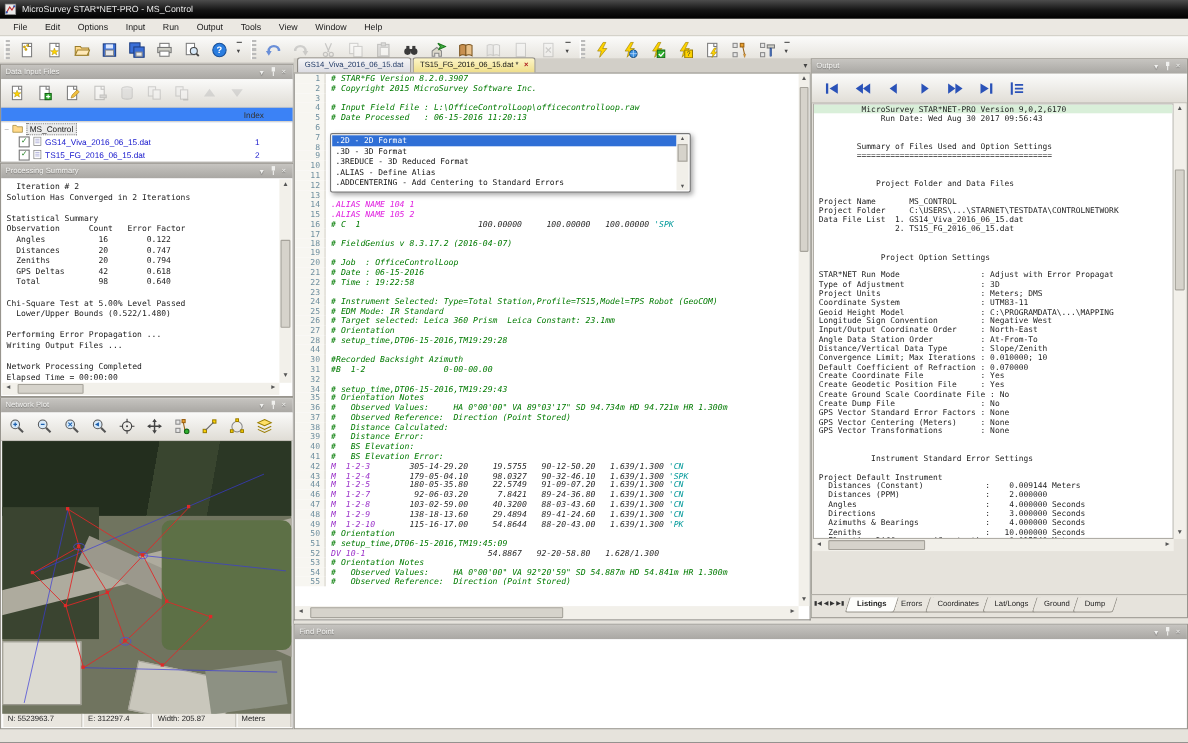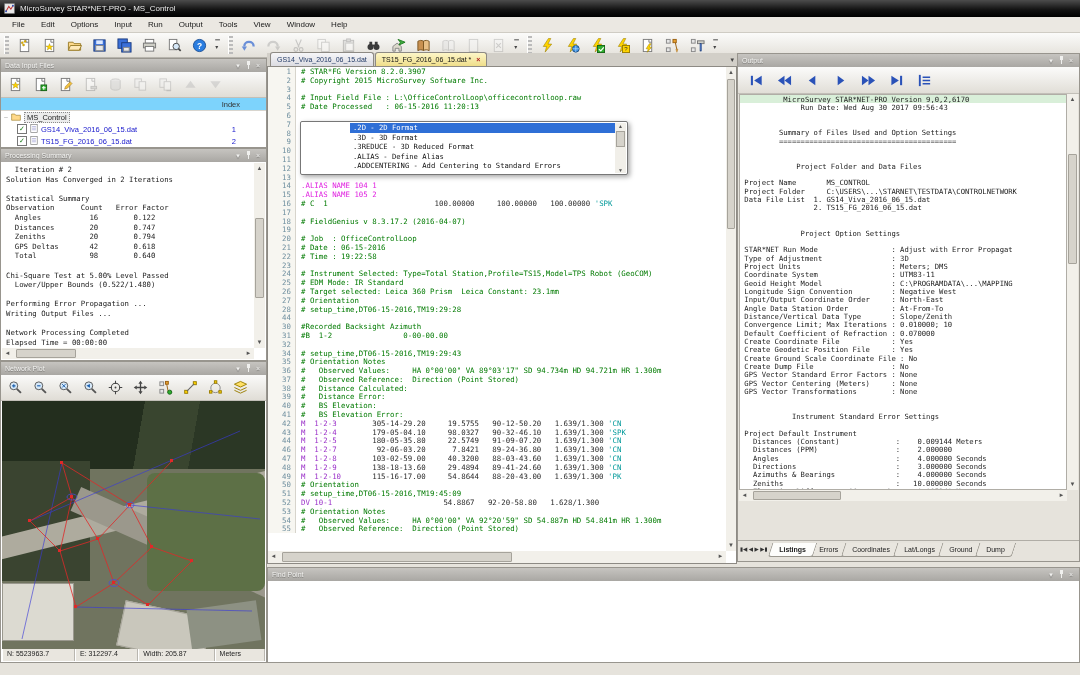--- a/index.html
+++ b/index.html
@@ -27,21 +27,21 @@
   .panel{position:absolute;border:1px solid #98958e;box-sizing:border-box;background:#fff;}
   .phdr{height:13px;background:linear-gradient(#c6c4c0,#a9a7a3);display:flex;align-items:center;
     padding:0 3px 0 4px;color:#f3f3f1;font-size:7px;text-shadow:0 1px 1px rgba(0,0,0,.35);}
   .phdr-t{flex:1;white-space:nowrap;overflow:hidden;}
   .phdr-i{width:10px;text-align:center;color:#f0f0ee;font-size:7px;cursor:default;}
   .subtb{background:linear-gradient(#fafaf9,#e0ddd6);border-bottom:1px solid #c2bfb8;
     display:flex;align-items:center;padding-left:2px;}
   
   #dif{left:0;top:58px;width:267px;height:90px;}
   #dif .subtb{height:25px;}
-  #dif-index-row{height:12px;border-bottom:1px solid #d8d5ce;position:relative;background:#7dd3fc;}
+  #dif-index-row{height:12px;border-bottom:1px solid #d8d5ce;position:relative;background:#3b82f6;}
   #dif-index-row span{position:absolute;right:26px;top:2px;color:#333;}
   .tree{font-size:7.5px;}
   .tree-row{height:12px;display:flex;align-items:center;position:relative;}
   .tree-branch{color:#aaa;width:10px;text-align:center;}
   .folder-ico,.file-ico{margin-right:3px;}
   .tree-root-label{background:#ececec;border:1px dotted #8a8a8a;padding:0 2px;}
   .chk{width:8px;height:8px;border:1px solid #777;background:#fff;font-size:7px;line-height:8px;
     text-align:center;color:#1a7a1a;margin:0 3px 0 0;}
   .tree-file-label{color:#1616cc;}
   .tree-index{position:absolute;right:30px;color:#1616cc;}
@@ -72,29 +72,29 @@
   .etab.active{background:linear-gradient(#fdf6c8,#efde8a);color:#111;}
   .etab .closex{color:#b02020;margin-left:5px;font-weight:bold;}
   #tab-overflow{position:absolute;right:3px;top:3px;color:#444;font-size:7px;}
   #editor{position:absolute;left:0;top:14px;right:0;bottom:0;background:#fff;border:1px solid #8d8a84;
     border-top:none;box-sizing:border-box;overflow:hidden;}
   #elines{position:absolute;left:0;top:0;right:10px;bottom:12px;overflow:hidden;
     font-family:"DejaVu Sans Mono",monospace;font-size:7.4px;}
   .eline{height:8.8px;display:flex;white-space:pre;}
   .ln{width:23px;text-align:right;padding-right:4px;background:#f7f6f1;border-right:1px solid #d7d4cc;
     color:#6f8f9f;flex:none;}
-  .lc{padding-left:5px;}
+  .lc{padding-left:5px;font-style:italic;}
   .seg-c{color:#007a00;} .seg-a{color:#e020e0;} .seg-k{color:#9a30c8;}
   .seg-d{color:#00999a;} .seg-t{color:#2a2a2a;}
   .caret-mark{position:absolute;left:33px;top:60px;width:10px;height:1px;background:#00a000;}
   
   #popup{position:absolute;left:32px;top:54px;width:326px;height:52px;background:#fff;
     border:1px solid #777;border-radius:2px;box-shadow:2px 2px 5px rgba(0,0,0,.35);overflow:hidden;}
   #popup-items{position:absolute;left:1px;top:1px;right:12px;bottom:1px;
-    font-family:"DejaVu Sans Mono",monospace;font-size:7.2px;margin-left:48px;}
+    font-family:"DejaVu Sans Mono",monospace;font-size:7.2px;}
   .pitem{height:9.6px;line-height:9.6px;white-space:pre;padding-left:3px;color:#111;}
   .pitem.sel{background:#2f6fd6;color:#fff;}
   #popup-sb{position:absolute;right:1px;top:1px;bottom:1px;width:11px;background:#f1efe9;}
   
   #findpoint{left:267px;top:567px;width:813px;height:96px;}
   #fp-body{position:absolute;left:1px;right:1px;top:14px;bottom:1px;background:#fff;}
   
   #outp{left:737px;top:53px;width:343px;height:509px;background:#e6e3dc;}
   #out-nav{height:26px;background:linear-gradient(#fbfbfa,#e1ded7);border-bottom:1px solid #c2bfb8;
     display:flex;align-items:center;padding-left:4px;}

